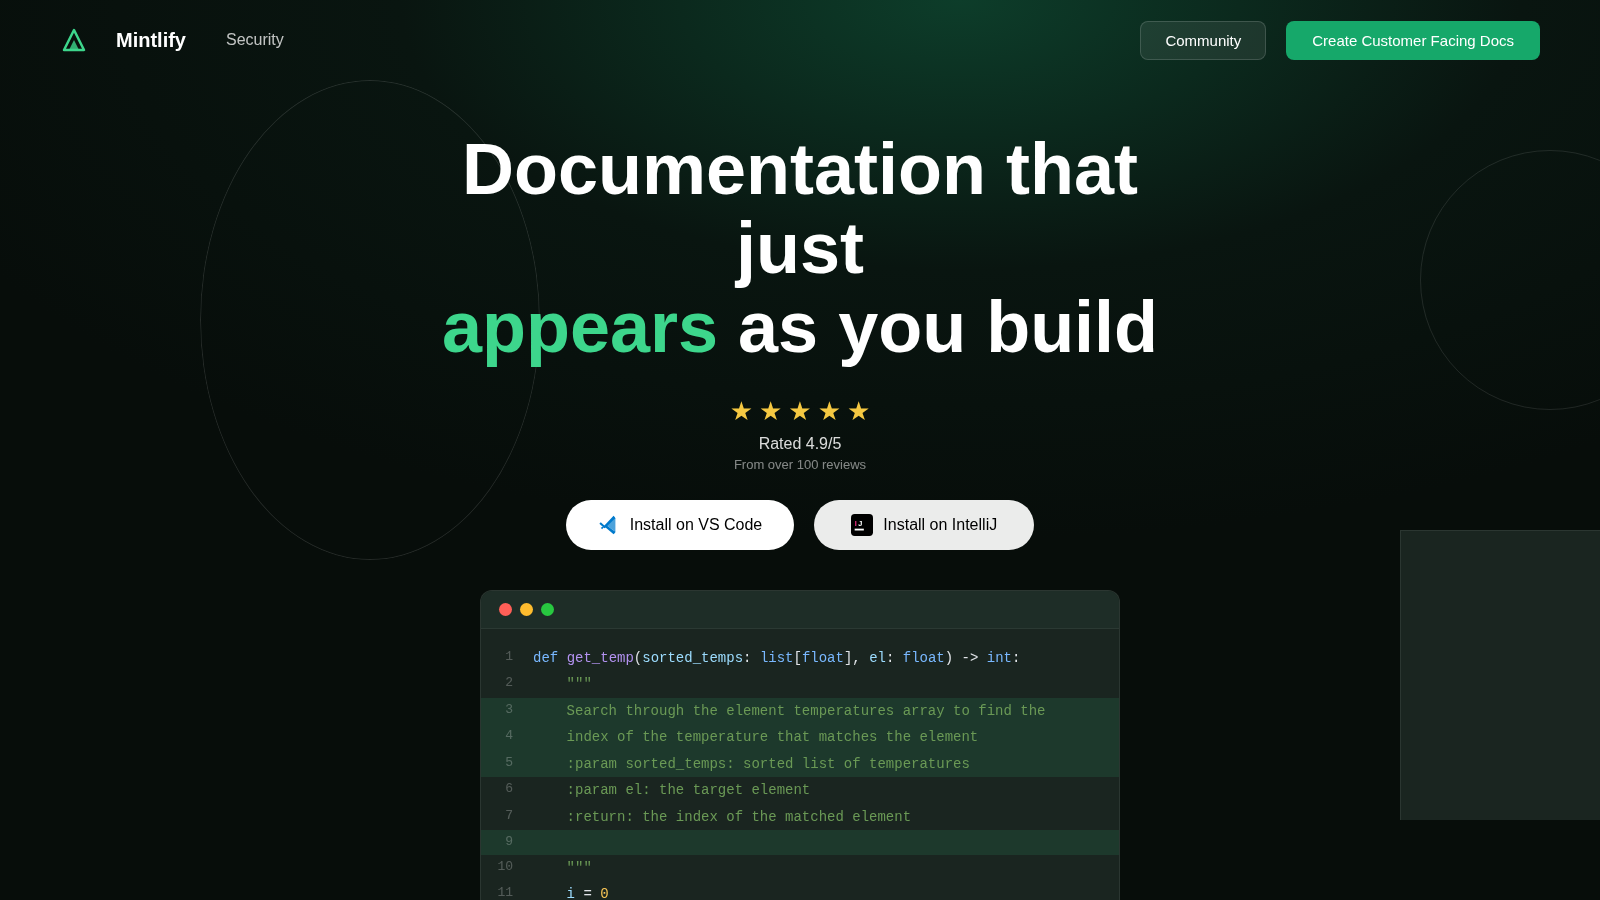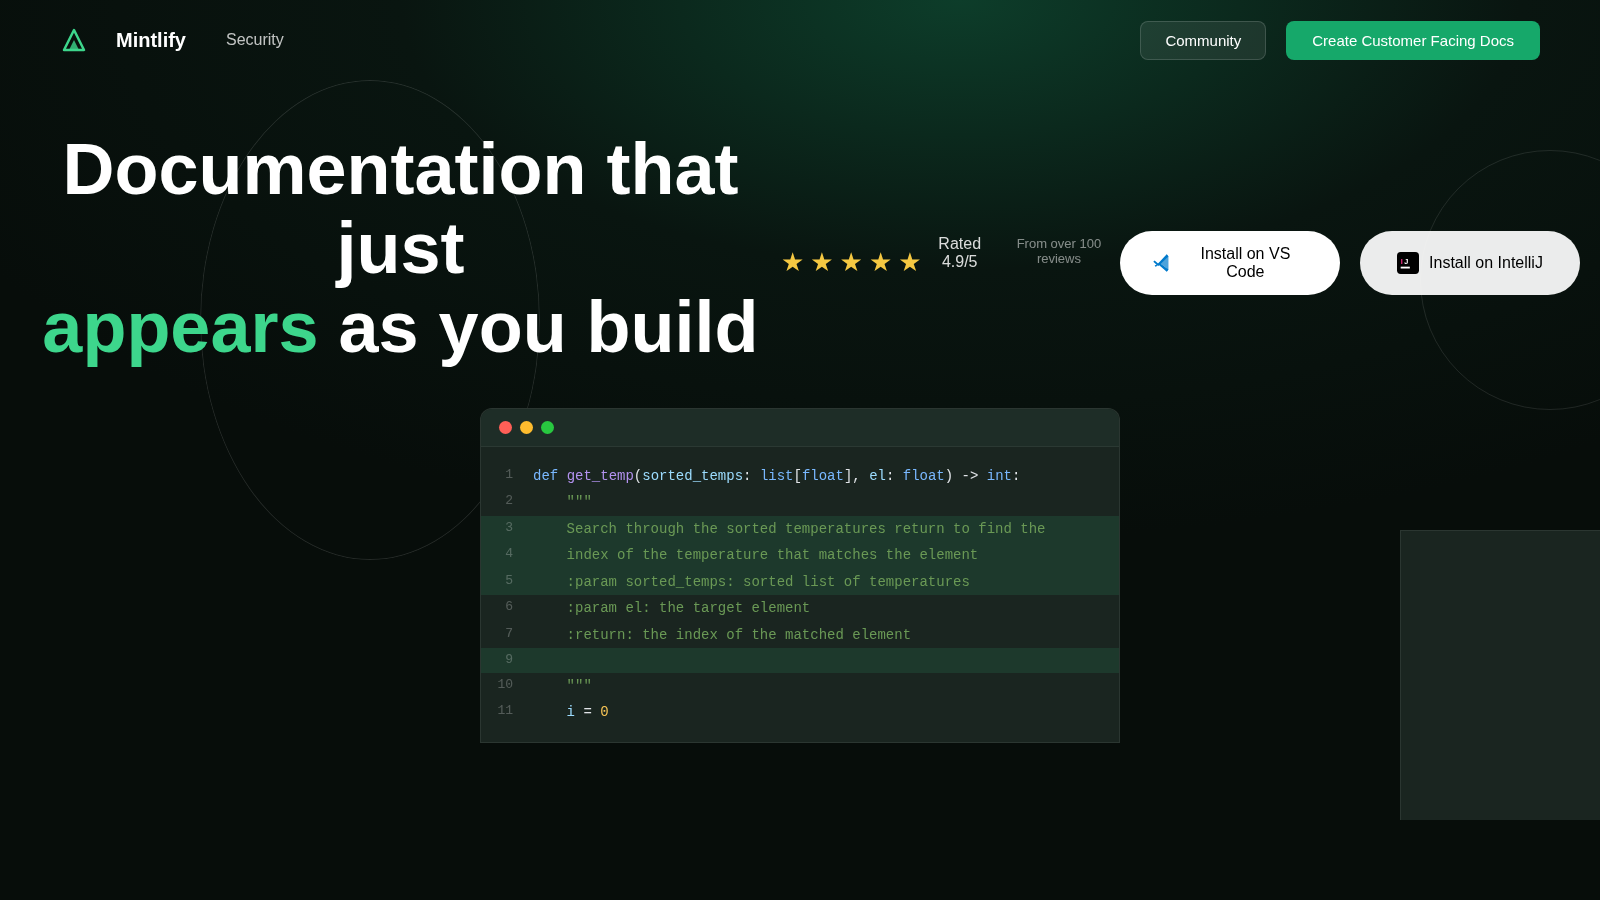--- a/index.html
+++ b/index.html
@@ -116,21 +116,21 @@
       font-size: 15px;
       font-weight: 500;
       cursor: pointer;
     }
 
     
     .hero {
       position: relative;
       z-index: 5;
       display: flex;
-      flex-direction: row;
+      flex-direction: column;
       align-items: center;
       text-align: center;
       margin-top: 50px;
       padding: 0 20px;
     }
 
     .hero-title {
       font-size: 72px;
       font-weight: 800;
       line-height: 1.1;
@@ -359,21 +359,21 @@
       <span class="line-content"><span class="kw">def</span> <span class="fn">get_temp</span><span class="plain">(</span><span class="var">sorted_temps</span><span class="plain">: </span><span class="type">list</span><span class="plain">[</span><span class="type">float</span><span class="plain">], </span><span class="var">el</span><span class="plain">: </span><span class="type">float</span><span class="plain">) -&gt; </span><span class="ret-type">int</span><span class="plain">:</span></span>
     </div>
 
     <div class="code-line">
       <span class="line-num">2</span>
       <span class="line-content"><span class="docstring">    """</span></span>
     </div>
 
     <div class="code-line highlighted">
       <span class="line-num">3</span>
-      <span class="line-content"><span class="docstring">    Search through the sorted temperatures return to find the</span></span>
+      <span class="line-content"><span class="docstring">    Search through the element temperatures array to find the</span></span>
     </div>
 
     <div class="code-line highlighted">
       <span class="line-num">4</span>
       <span class="line-content"><span class="docstring">    index of the temperature that matches the element</span></span>
     </div>
 
     <div class="code-line highlighted">
       <span class="line-num">5</span>
       <span class="line-content"><span class="docstring">    :param sorted_temps: sorted list of temperatures</span></span>

